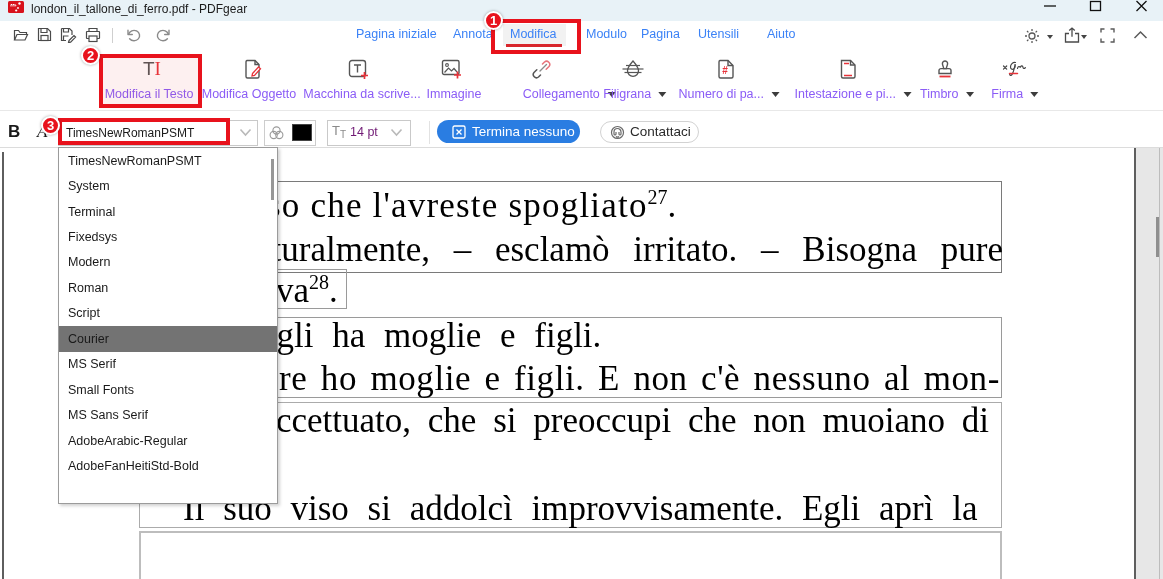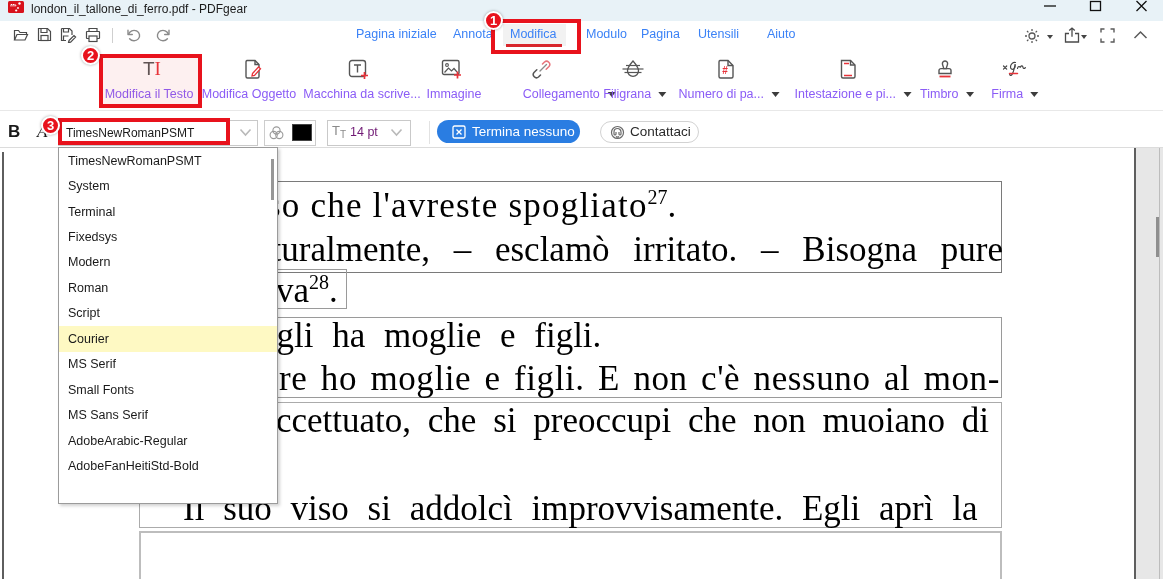--- a/index.html
+++ b/index.html
@@ -26,21 +26,21 @@
 
 
 #doc { position:absolute; left:0; top:148px; width:1163px; height:431px; background:#fff; }
 .tbox { position:absolute; border:1px solid #909090; }
 .dline { position:absolute; font-family:"Liberation Serif", serif; font-size:35px; line-height:35px; color:#000; white-space:nowrap; }
 .dline sup { font-size:20px; vertical-align:baseline; position:relative; top:-13px; line-height:0; display:inline-block; height:0; overflow:visible; letter-spacing:0; word-spacing:0; }
 
 
 #dropdown { position:absolute; left:58px; top:147px; width:220px; height:357px; background:#fff; border:1px solid #9b9b9b; box-shadow:2px 2px 3px rgba(0,0,0,0.18); }
 .dd-item { height:25.45px; display:flex; align-items:center; padding-left:9px; font-size:12.5px; color:#1a1a1a; }
-.dd-item.hov { background:#fef9c3;text-align:right; }
+.dd-item.hov { background:#737373;text-align:right; }
 
 
 .redbox { position:absolute; border:4px solid #e8121c; }
 .badge { position:absolute; width:19px; height:19px; border-radius:50%; background:#e8121c; border:2px solid #fff; box-shadow:0 0 3px rgba(0,0,0,0.35); color:#fff; font-size:13px; font-weight:bold; text-align:center; line-height:15px; }
 </style>
 </head>
 <body>
 <div id="stage">
 
   <div id="titlebar">

